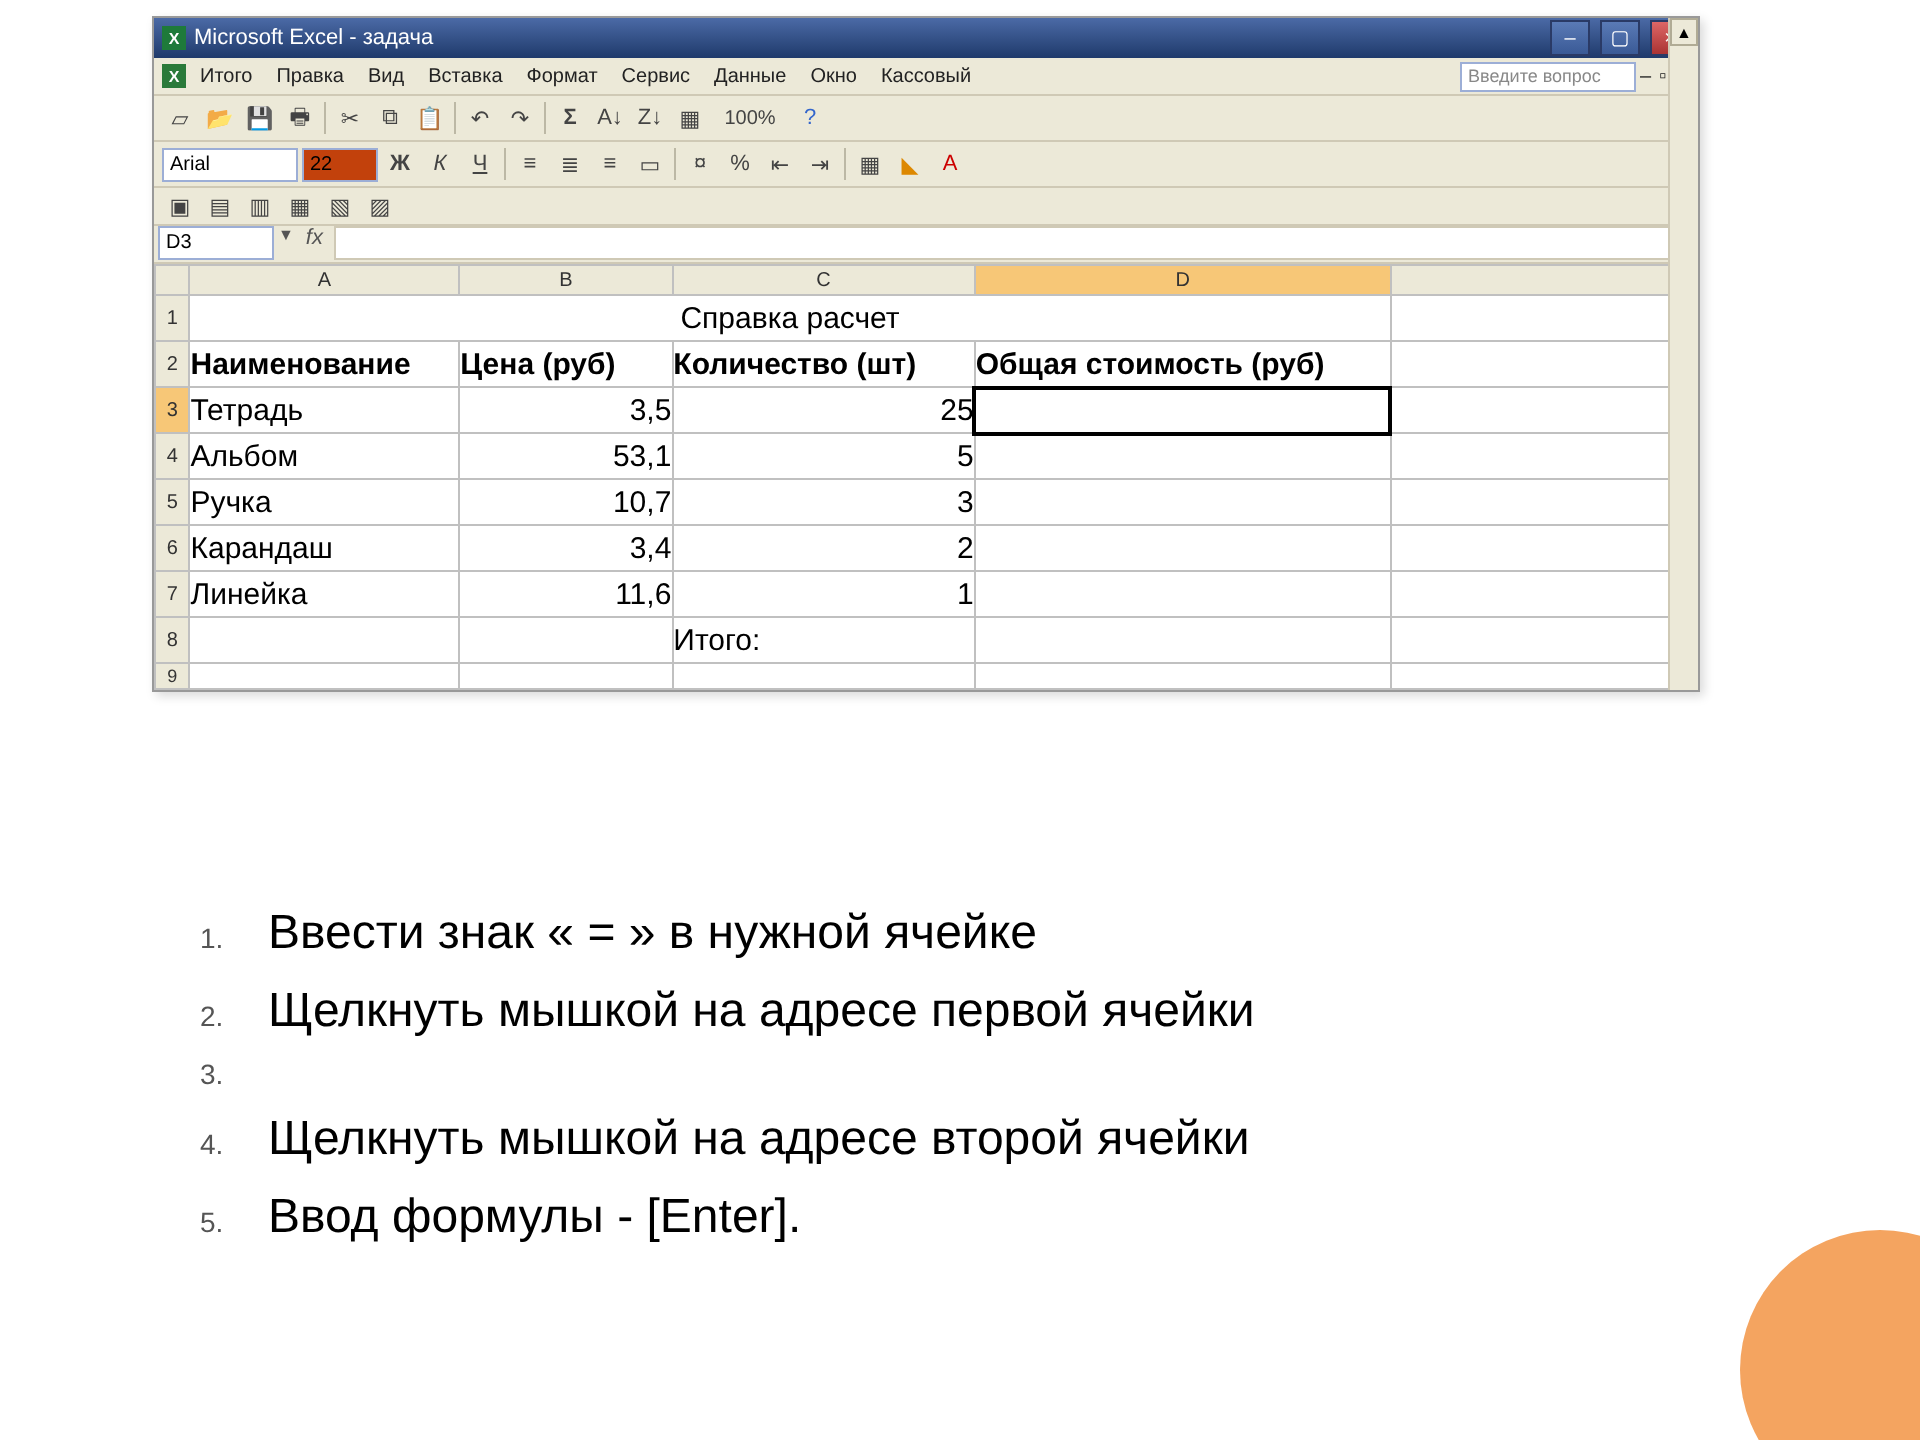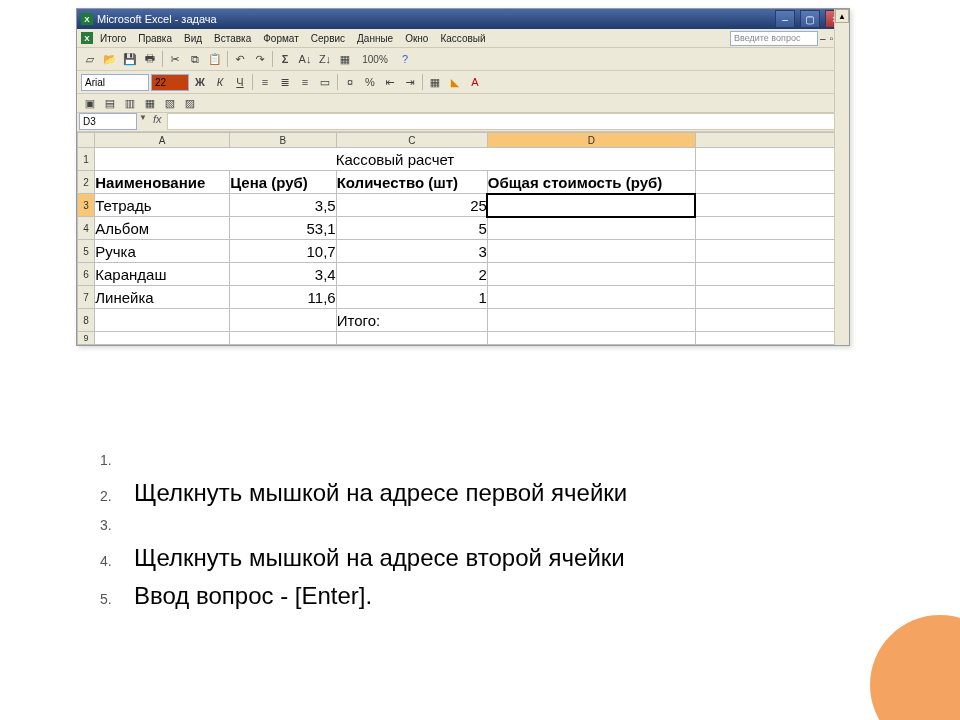--- a/index.html
+++ b/index.html
@@ -328,21 +328,21 @@
           <th class="colhead" style="width:16px;"></th>
           <th class="colhead colA">A</th>
           <th class="colhead colB">B</th>
           <th class="colhead colC">C</th>
           <th class="colhead colD sel">D</th>
           <th class="colhead" style="width:150px;"></th>
         </tr>
 
         <tr>
           <td class="rh">1</td>
-          <td colspan="4" class="content-cell center">Кассовый расчет</td>
+          <td colspan="4" class="content-cell center">Справка расчет</td>
           <td></td>
         </tr>
 
         <tr>
           <td class="rh">2</td>
           <td class="content-cell bold">Наименование</td>
           <td class="content-cell bold">Цена (руб)</td>
           <td class="content-cell bold">Количество (шт)</td>
           <td class="content-cell bold">Общая стоимость (руб)</td>
           <td></td>
@@ -420,34 +420,35 @@
     </div>
     </div>
 
   </div>
 
 
   <div class="list">
     <ol>
       <li>
           <span class="num">1.</span>
+          <span>Ввести знак « = » в нужной ячейке</span>
         </li>
       <li>
           <span class="num">2.</span>
           <span>Щелкнуть мышкой на адресе первой ячейки</span>
         </li>
       <li>
           <span class="num">3.</span>
         </li>
       <li>
           <span class="num">4.</span>
           <span>Щелкнуть мышкой на адресе второй ячейки</span>
         </li>
       <li>
           <span class="num">5.</span>
-          <span>Ввод вопрос - [Enter].</span>
+          <span>Ввод формулы - [Enter].</span>
         </li>
     </ol>
   </div>
 
   <div class="circle"></div>
 
 </div>
 
 </body></html>

